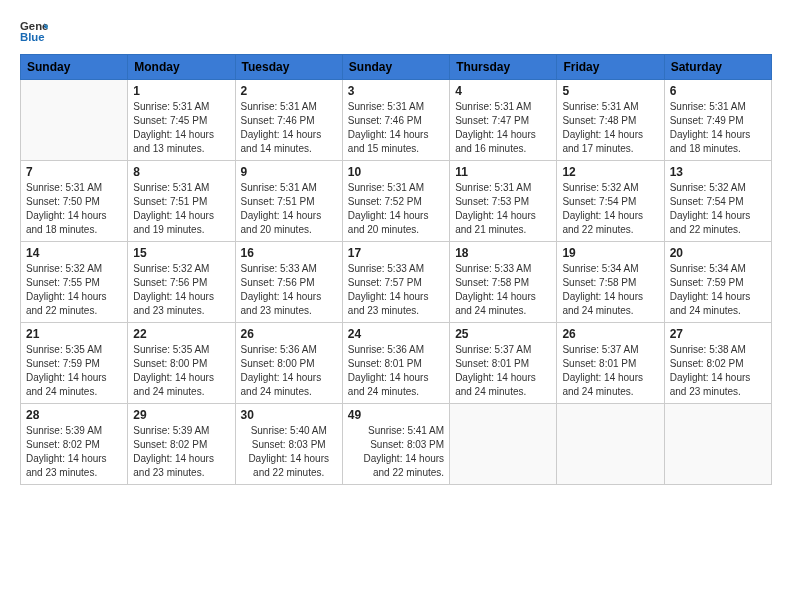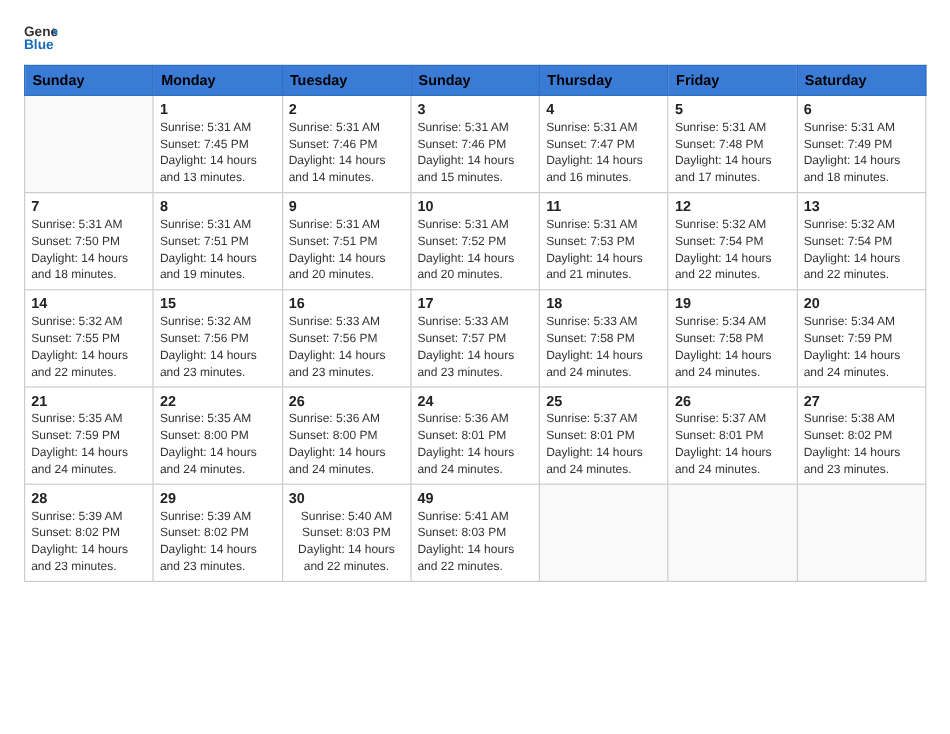--- a/index.html
+++ b/index.html
@@ -333,21 +333,21 @@
           </td>
           <td>
             <span class="day-num">30</span>
             <div class="day-info" style="white-space: pre-line; text-align: center;">Sunrise: 5:40 AM
 Sunset: 8:03 PM
 Daylight: 14 hours
 and 22 minutes.</div>
           </td>
           <td>
             <span class="day-num">49</span>
-            <div class="day-info" style="white-space: pre-line;">Sunrise: 5:41 AM
+            <div class="day-info" style="white-space: pre-line; text-align: right;">Sunrise: 5:41 AM
 Sunset: 8:03 PM
 Daylight: 14 hours
 and 22 minutes.</div>
           </td>
           <td class="empty"></td>
           <td class="empty"></td>
           <td class="empty"></td>
         </tr>
       </tbody>
   </table>

